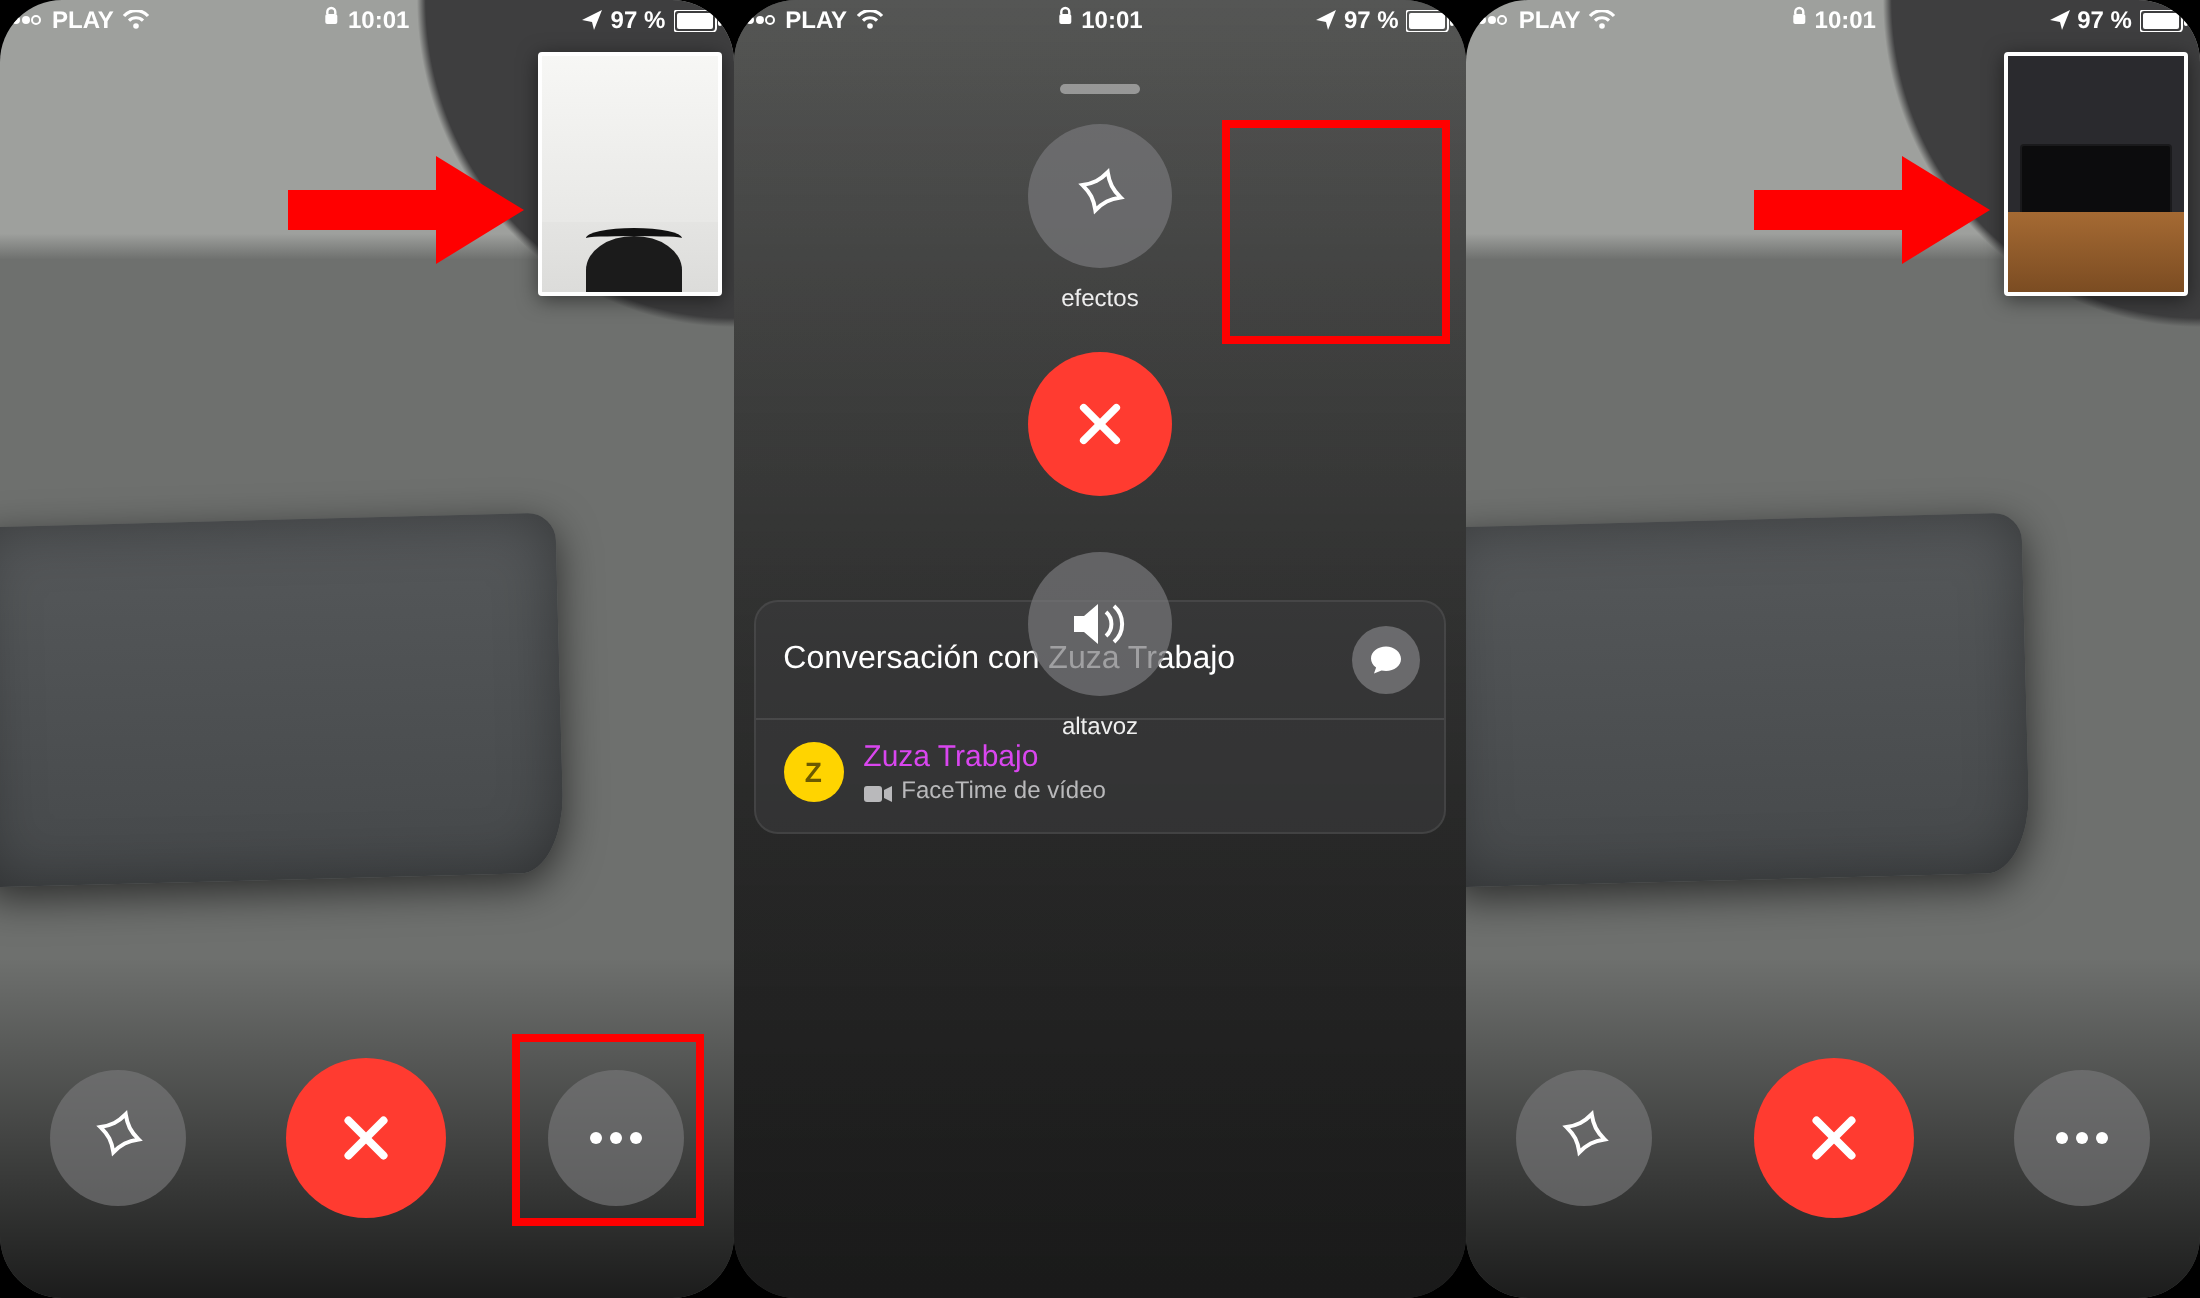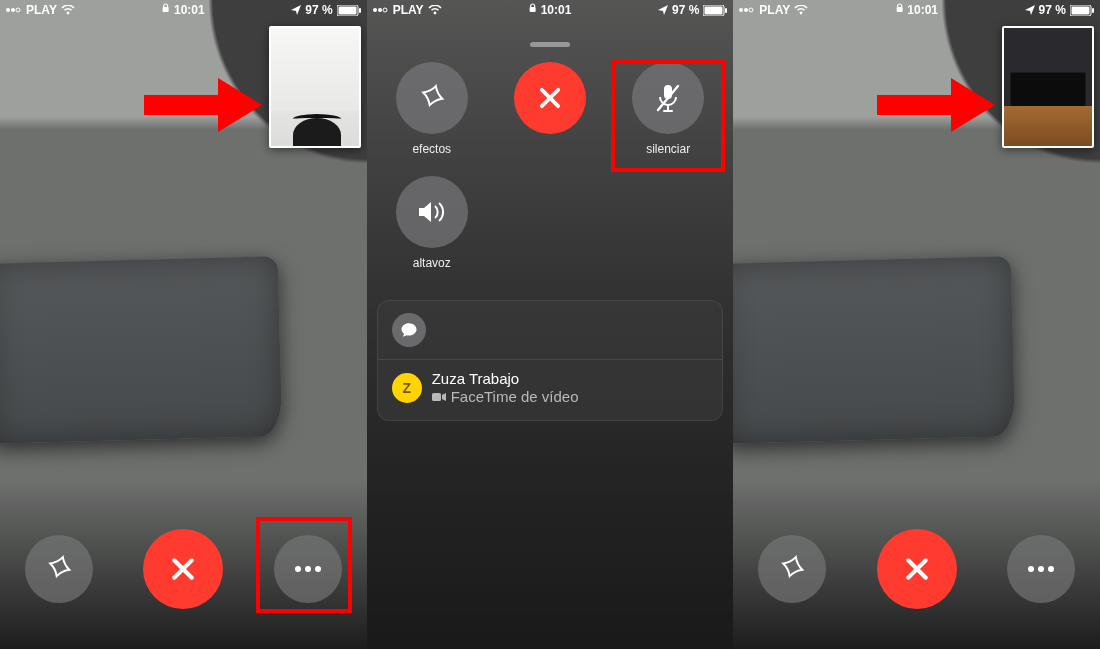--- a/index.html
+++ b/index.html
@@ -1,17 +1,17 @@
 <!DOCTYPE html>
 <html><head>
 <meta charset="utf-8">
 <style>
   * { margin: 0; padding: 0; box-sizing: border-box; }
   body { width: 1100px; height: 649px; display: flex; font-family: -apple-system, "Helvetica Neue", Arial, sans-serif; background:#000; overflow:hidden; }
-  .screen { position: relative; width: 366.67px; height: 649px; overflow: hidden; }
+  .screen { position: relative; width: 366.67px; height: 649px; overflow: hidden; border-radius: 31px; }
 
   
   .status-bar { position: absolute; top:0; left:0; right:0; height:20px; display:flex; align-items:center; justify-content:space-between; padding:0 6px; color:#fff; font-size:12px; font-weight:600; z-index:50; }
   .status-left, .status-right { display:flex; align-items:center; gap:4px; }
   .status-center { position:absolute; left:50%; transform:translateX(-50%); display:flex; align-items:flex-start; gap:4px; }
   .lock-icon svg, .wifi-icon svg, .nav-icon svg, .batt-icon svg, .sig-icon svg { display:block; }
 
   
   .bg {
     position:absolute; inset:0;
@@ -72,21 +72,21 @@
   .red-box { position:absolute; border:4px solid #ff0000; z-index:40; }
 
   
   .panel-bg {
     position:absolute; inset:0;
     background:
       linear-gradient(180deg, rgba(40,40,40,.55), rgba(20,20,20,.85)),
       linear-gradient(180deg, #8c8e8b 0%, #5b5d5b 50%, #3a3b3a 100%);
   }
   .grid {
-    position:absolute; left:6px; right:6px; top:62px; display:grid; grid-template-columns:repeat(3,1fr); row-gap:20px; justify-items:center;
+    position:absolute; left:6px; right:6px; top:62px; display:grid; grid-template-columns:repeat(1,1fr); row-gap:20px; justify-items:center;
     z-index:5;
   }
   .gbtn { display:flex; flex-direction:column; align-items:center; gap:8px; color:#eee; font-size:12px; }
   .gbtn .circ {
     width:72px; height:72px; border-radius:50%; display:flex; align-items:center; justify-content:center;
     background:rgba(120,120,122,.7); color:#fff;
   }
   .gbtn .circ.red { background:#ff3b30; }
   .gbtn .lbl { text-align:center; white-space:nowrap; }
 
@@ -105,22 +105,22 @@
     display:flex; align-items:center; justify-content:center;
   }
   .convo .row{
     display:flex; align-items:center; gap:10px; padding:10px 14px 14px 14px; color:#cfcfd1;
   }
   .avatar{
     width:30px; height:30px; border-radius:50%; background:#ffd400; color:#6b5a00;
     display:flex; align-items:center; justify-content:center; font-weight:700; font-size:14px;
   }
   .row .texts{ display:flex; flex-direction:column; line-height:1.2; }
-  .row .name{ color:#ffffff; font-size:15px; }
-  .row .sub{ color:#b9b9bb; font-size:15px; display:flex; align-items:center; gap:5px; }
+  .row .name{ color:#d946ef; font-size:15px; }
+  .row .sub{ color:#b9b9bb; font-size:12px; display:flex; align-items:flex-end; gap:5px; }
 
   
   svg { display:block; }
 </style>
 </head>
 <body>
 
 <div class="screen">
   <div class="bg"></div>
   <div class="visor"></div>
@@ -269,47 +269,35 @@
       <div class="circ red">
         <svg width="28" height="28" viewBox="0 0 24 24">
             <line x1="5" y1="5" x2="19" y2="19" stroke="#fff" stroke-width="3.2" stroke-linecap="round"></line>
             <line x1="19" y1="5" x2="5" y2="19" stroke="#fff" stroke-width="3.2" stroke-linecap="round"></line>
           </svg>
       </div>
       <div class="lbl"></div>
     </div>
     <div class="gbtn">
       <div class="circ">
-        <svg width="26" height="30" viewBox="0 0 26 30" fill="#fff">
-            <rect x="9" y="2" width="8" height="14" rx="4"></rect>
-            <path d="M5 14a8 8 0 0 0 16 0" fill="none" stroke="#fff" stroke-width="2"></path>
-            <rect x="12" y="22" width="2" height="5"></rect>
-            <rect x="8" y="27" width="10" height="2" rx="1"></rect>
-            <line x1="3" y1="27" x2="23" y2="3" stroke="#fff" stroke-width="2.4" stroke-linecap="round"></line>
-            <line x1="3" y1="27" x2="23" y2="3" stroke="#7a7a7c" stroke-width="0"></line>
-          </svg>
-      </div>
-      <div class="lbl">silenciar</div>
-    </div>
-    <div class="gbtn">
-      <div class="circ">
         <svg width="30" height="26" viewBox="0 0 30 26" fill="#fff">
             <path d="M2 9h5l7-6v20l-7-6H2z"></path>
             <path d="M18 7a8 8 0 0 1 0 12" fill="none" stroke="#fff" stroke-width="2"></path>
             <path d="M22 4a12 12 0 0 1 0 18" fill="none" stroke="#fff" stroke-width="2"></path>
           </svg>
       </div>
       <div class="lbl">altavoz</div>
     </div>
   </div>
 
   <div class="red-box" style="left:244px; top:60px; width:114px; height:112px;"></div>
 
   <div class="convo">
     <div class="titlebar">
+      <span>Conversación con Zuza Trabajo</span>
       <div class="msgbtn">
         <svg width="18" height="18" viewBox="0 0 24 24" fill="#fff">
             <path d="M12 3C6.5 3 2 6.6 2 11c0 2.4 1.3 4.5 3.4 6L4 21l5-2c1 .2 2 .3 3 .3 5.5 0 10-3.6 10-8S17.5 3 12 3z"></path>
           </svg>
       </div>
     </div>
     <div class="row">
       <div class="avatar">Z</div>
       <div class="texts">
         <div class="name">Zuza Trabajo</div>

